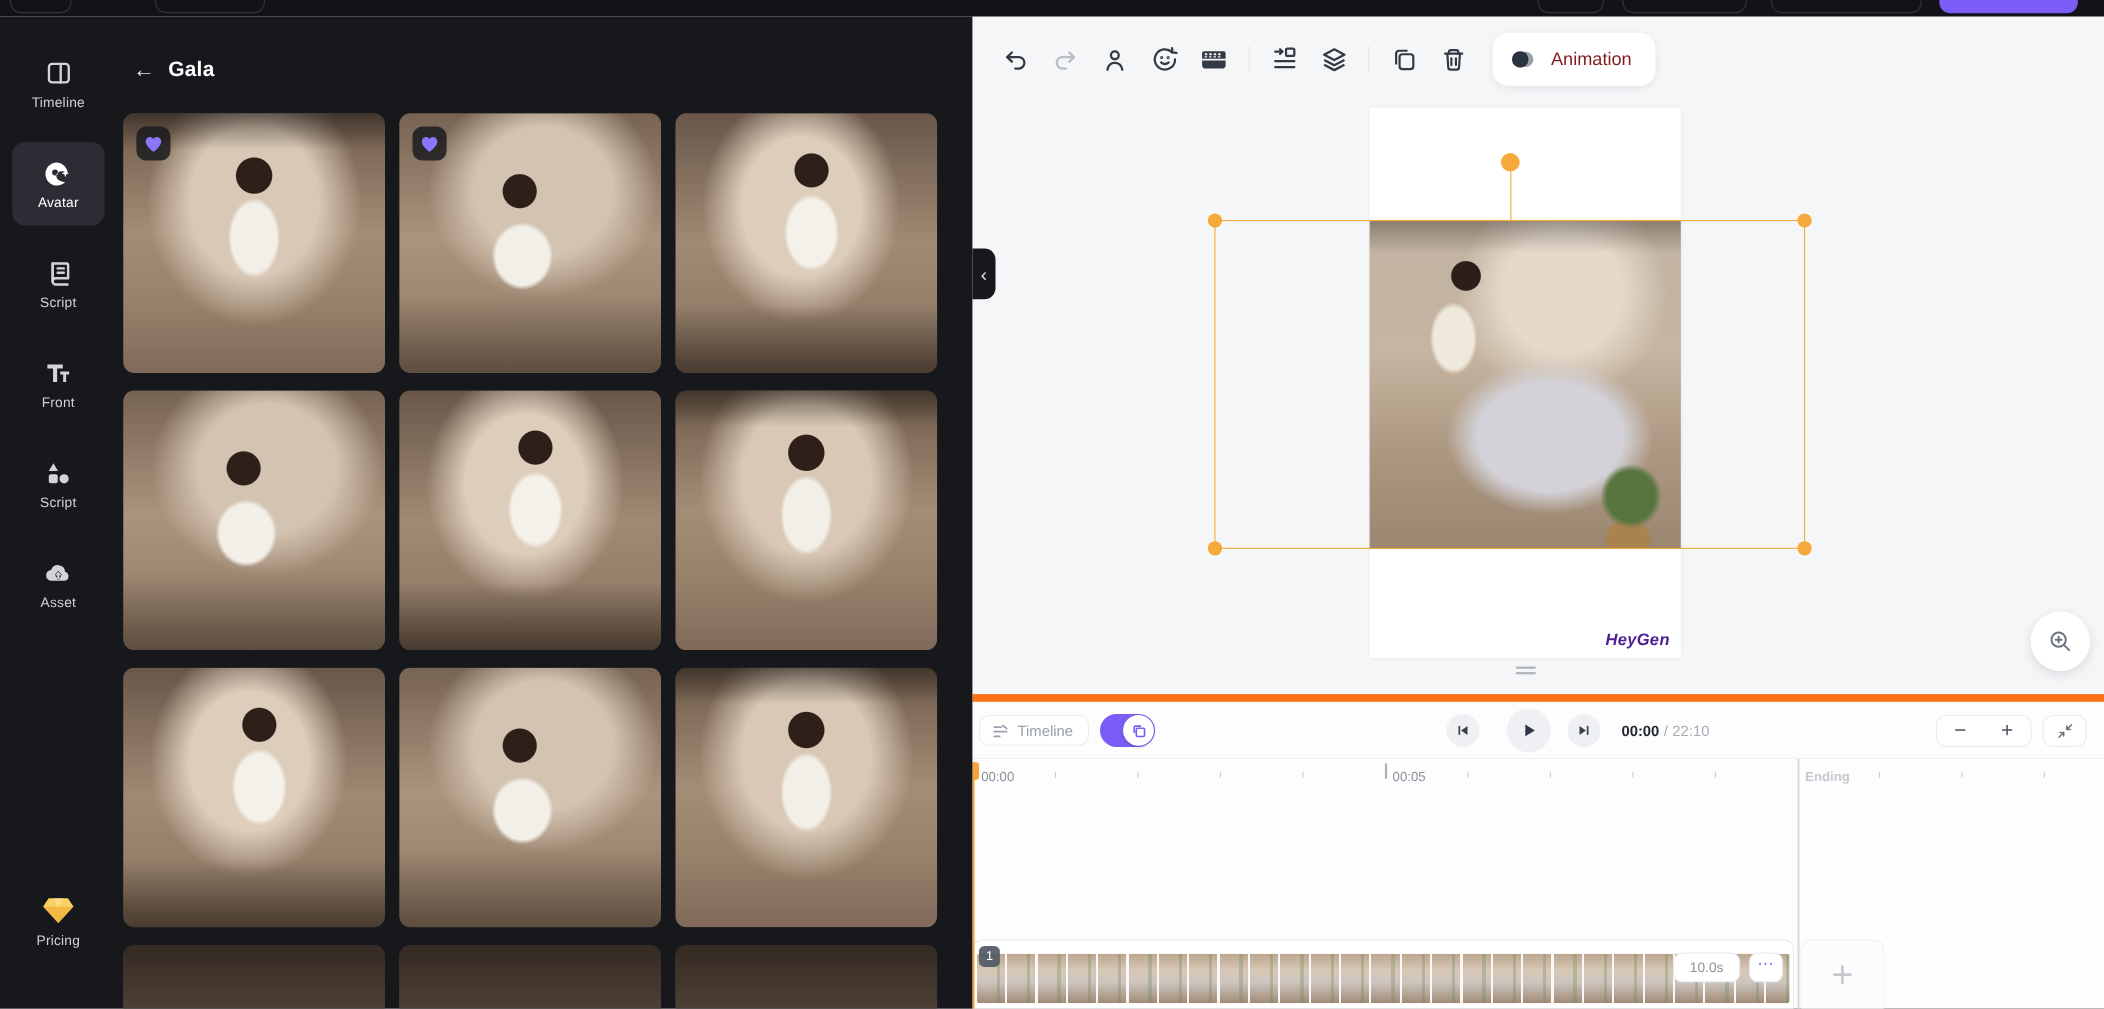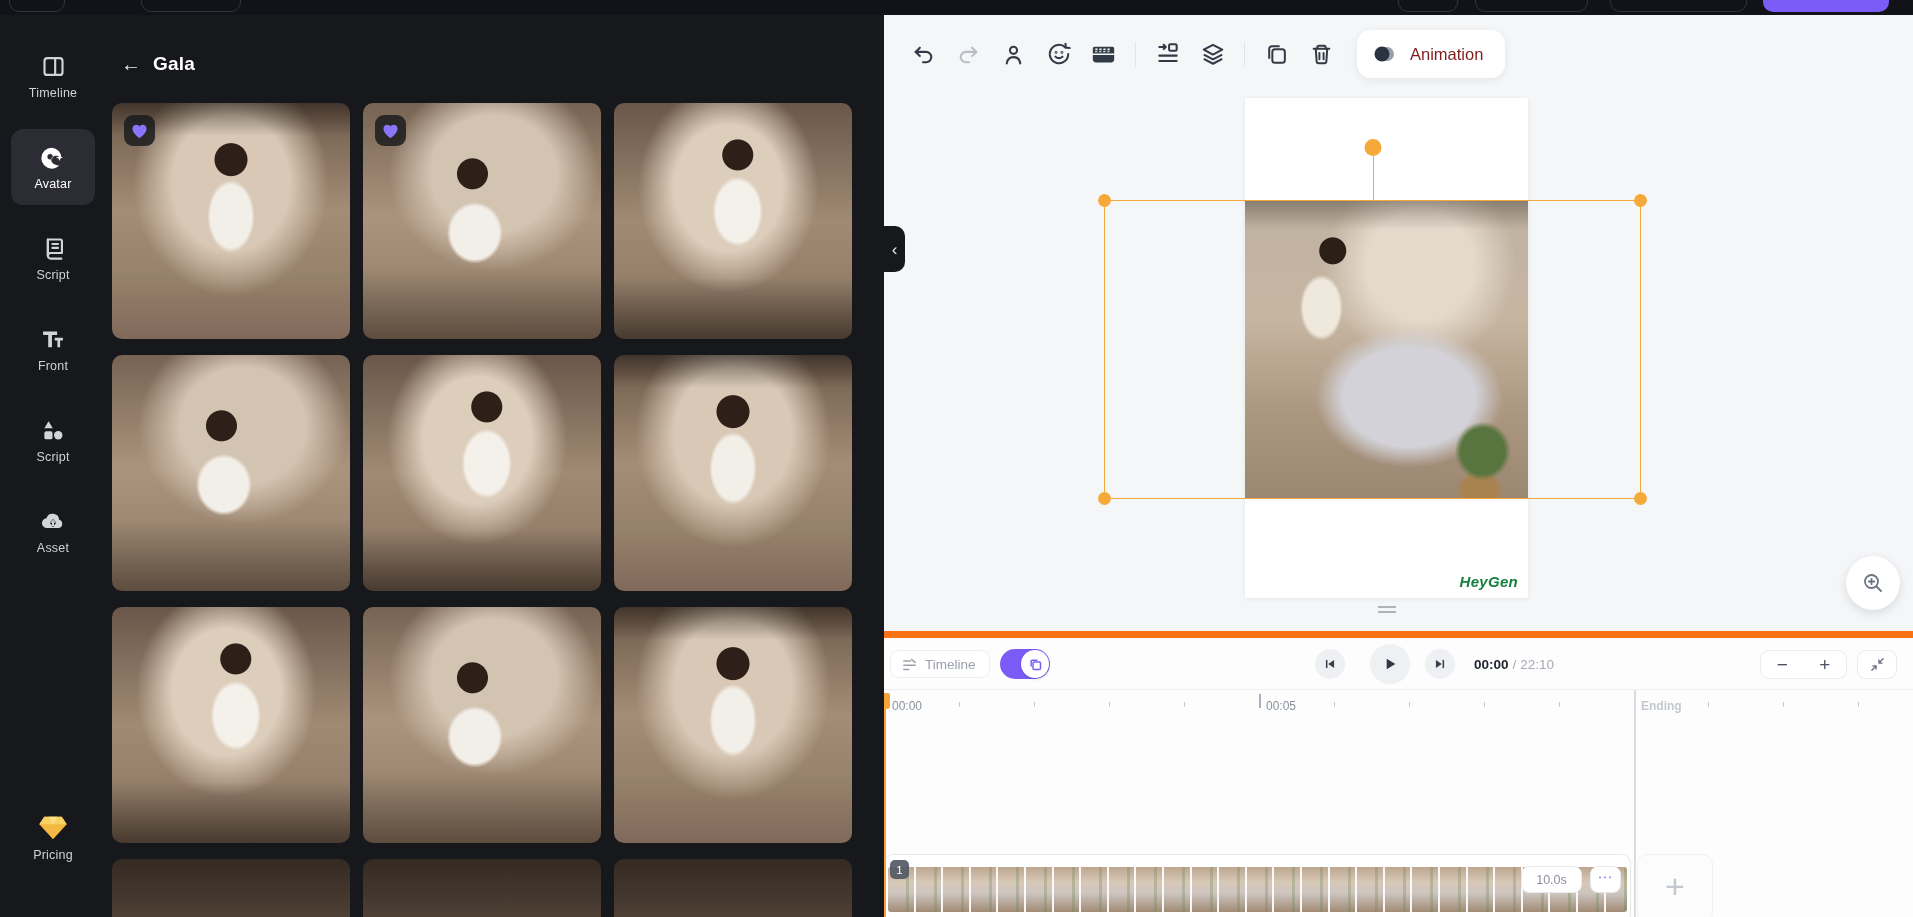--- a/index.html
+++ b/index.html
@@ -70,21 +70,21 @@
     background-image:
       radial-gradient(circle at 31% 17%, #2c1f18 0 13px, rgba(44,31,24,0) 14px),
       radial-gradient(ellipse 30px 46px at 27% 36%, #efe9dd 0 60%, rgba(239,233,221,0) 72%),
       radial-gradient(ellipse 40px 42px at 84% 84%, #59753f 0 55%, rgba(89,117,63,0) 70%),
       radial-gradient(ellipse 30px 26px at 83% 97%, #a9834f 0 60%, rgba(169,131,79,0) 75%),
       radial-gradient(ellipse 120px 90px at 58% 66%, #d3d2d8 0 55%, rgba(211,210,216,0) 78%),
       linear-gradient(180deg, rgba(32,24,18,.35) 0%, rgba(32,24,18,0) 10%),
       radial-gradient(ellipse 120px 120px at 62% 22%, #e4d9cb 0 45%, rgba(228,217,203,0) 80%),
       linear-gradient(180deg, #c0b2a2 0%, #c6b5a1 40%, #ab9680 72%, #9b8671 100%);
   }
-  .watermark { position:absolute; right:10px; bottom:8px; color:#15803d; font-size:15px; font-weight:bold; font-style:italic; letter-spacing:.3px; }
+  .watermark { position:absolute; right:10px; bottom:8px; color:#4c1d95; font-size:15px; font-weight:bold; font-style:italic; letter-spacing:.3px; }
   .canvas-handle { position:absolute; left:494px; top:591px; width:18px; height:7px; border-top:2px solid #aeb3ba; border-bottom:2px solid #aeb3ba; cursor:ns-resize; }
 
   .selection { position:absolute; left:220px; top:185px; width:537px; height:299px; border:1.5px solid #f6a93b; z-index:10; pointer-events:none; }
   .sel-handle { position:absolute; width:13px; height:13px; border-radius:50%; background:#f6a93b; pointer-events:auto; cursor:pointer; }
   .sel-rot-stem { position:absolute; left:50%; top:-46px; width:1.5px; height:46px; background:#f6a93b; }
   .sel-rot { position:absolute; left:50%; top:-62px; transform:translateX(-50%); width:17px; height:17px; border-radius:50%; background:#f6a93b; pointer-events:auto; cursor:grab; }
 
   .zoom-fab { position:absolute; left:962px; top:541px; width:54px; height:54px; border-radius:50%; background:#ffffff; box-shadow:0 3px 10px rgba(25,30,40,.13); display:flex; align-items:center; justify-content:center; cursor:pointer; }
 
   

